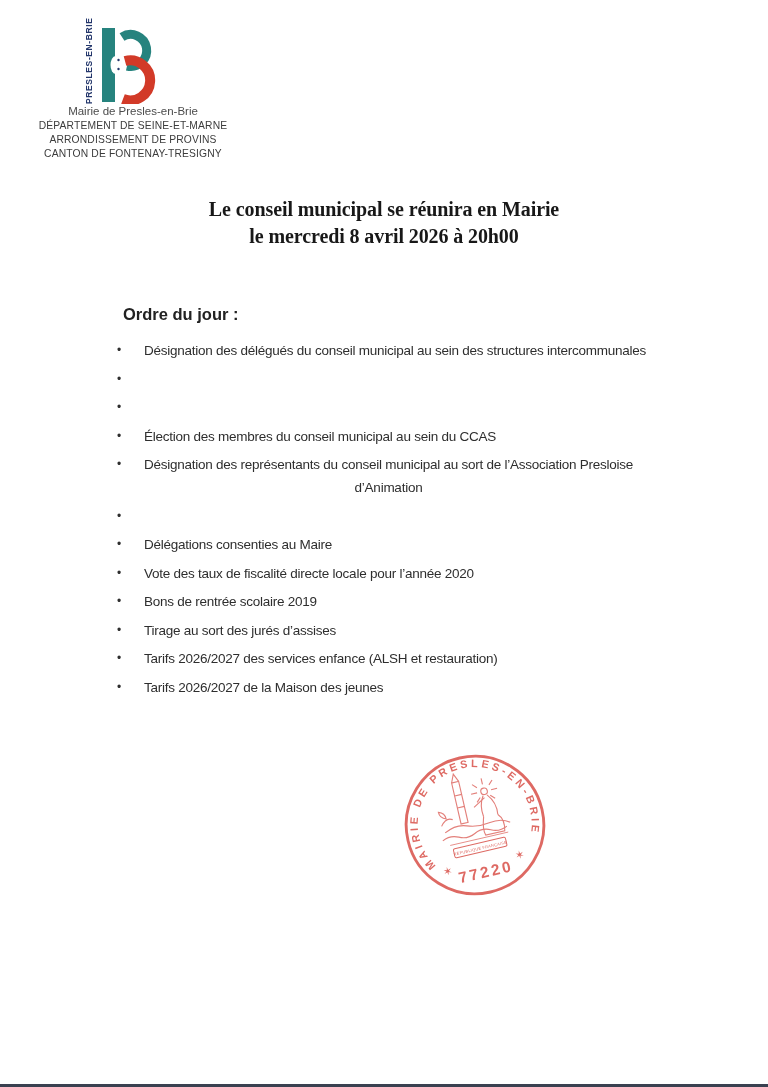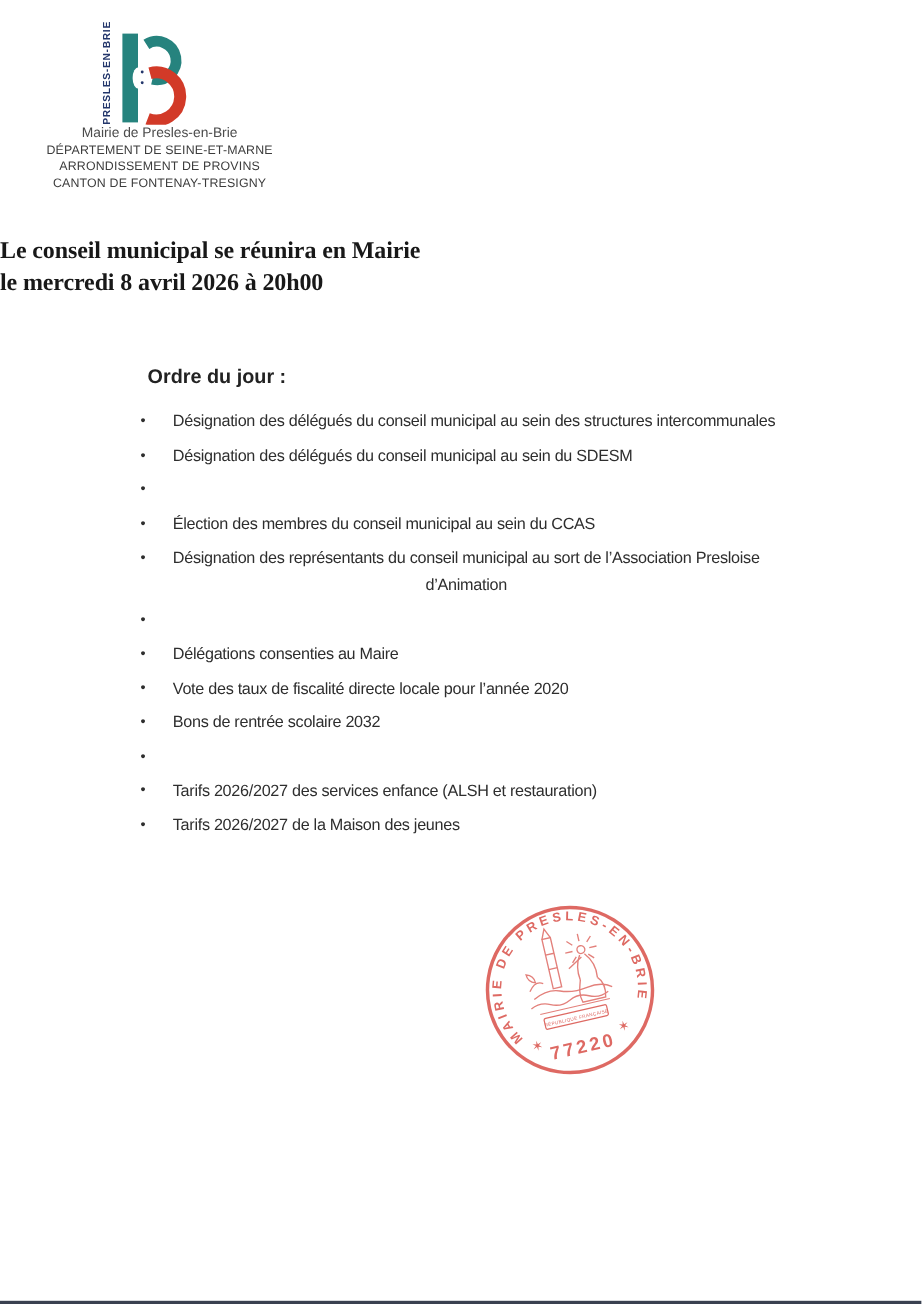--- a/index.html
+++ b/index.html
@@ -24,20 +24,21 @@
   
   .address{
     position:absolute;left:28px;top:104px;width:210px;
     text-align:center;line-height:14px;
   }
   .address .org{font-size:11.5px;color:#4c4c4c;margin-bottom:1px;}
   .address .line{font-size:10.3px;color:#3c3c3c;letter-spacing:0.15px;}
   
   .title{
     position:absolute;left:0;top:196px;width:768px;
+    text-align:center;
     font-family:"Liberation Serif",serif;
     font-weight:bold;font-size:20px;line-height:27px;
     color:#181818;letter-spacing:-0.1px;
   }
   
   .ordre{
     position:absolute;left:95px;top:305px;
     font-size:16.5px;font-weight:bold;color:#222222;margin-left:28px;
   }
   .agenda{
@@ -87,21 +88,20 @@
 
   <div class="ordre">Ordre du jour :</div>
 
   <ul class="agenda">
     <li>
         <span class="marker">•</span>
         <span class="item-text">Désignation des délégués du conseil municipal au sein des structures intercommunales</span>
       </li>
     <li>
         <span class="marker">•</span>
-        <span class="item-text">Désignation des délégués du conseil municipal au sein du SDESM</span>
       </li>
     <li>
         <span class="marker">•</span>
       </li>
     <li>
         <span class="marker">•</span>
         <span class="item-text">Élection des membres du conseil municipal au sein du CCAS</span>
       </li>
     <li>
         <span class="marker">•</span>
@@ -114,24 +114,25 @@
     <li>
         <span class="marker">•</span>
         <span class="item-text">Délégations consenties au Maire</span>
       </li>
     <li>
         <span class="marker">•</span>
         <span class="item-text">Vote des taux de fiscalité directe locale pour l’année 2020</span>
       </li>
     <li>
         <span class="marker">•</span>
-        <span class="item-text">Bons de rentrée scolaire 2032</span>
+        <span class="item-text">Bons de rentrée scolaire 2019</span>
       </li>
     <li>
         <span class="marker">•</span>
+        <span class="item-text">Tirage au sort des jurés d’assises</span>
       </li>
     <li>
         <span class="marker">•</span>
         <span class="item-text">Tarifs 2026/2027 des services enfance (ALSH et restauration)</span>
       </li>
     <li>
         <span class="marker">•</span>
         <span class="item-text">Tarifs 2026/2027 de la Maison des jeunes</span>
       </li>
   </ul>

